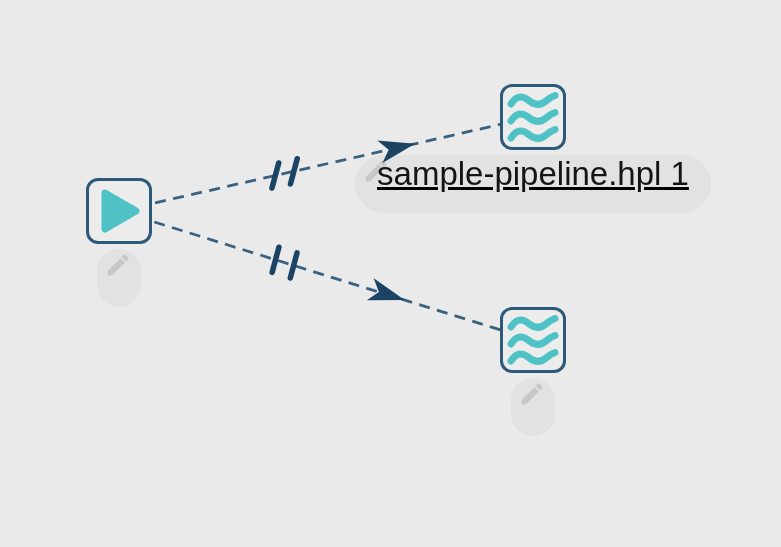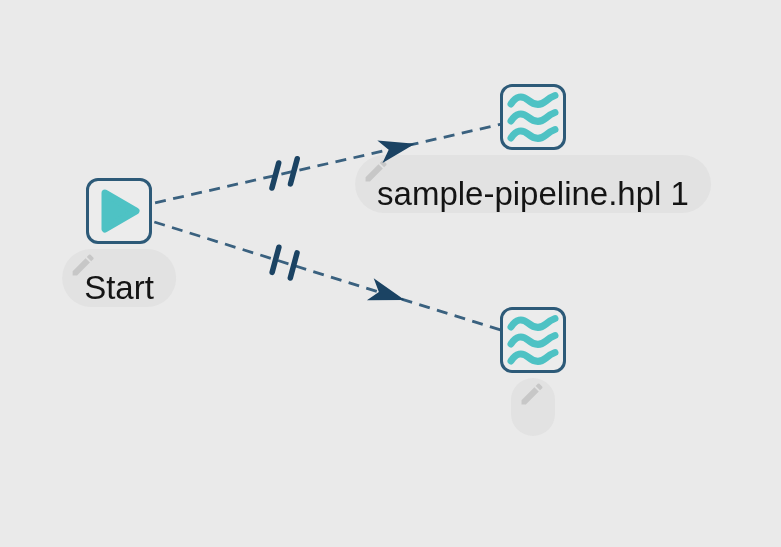--- a/index.html
+++ b/index.html
@@ -55,23 +55,24 @@
   .play-tri{fill:var(--teal);stroke:var(--teal);stroke-width:7;stroke-linejoin:round;}
   .wave{fill:none;stroke:var(--teal);stroke-width:7;stroke-linecap:round;}
   .label-pill{
     position:absolute;
     left:0;top:38px;
     transform:translateX(-50%);
     height:58px;
     padding:0 22px;
     background:var(--label-bg);
     border-radius:29px;
-    display:flex;align-items:flex-end;
+    display:flex;align-items:flex-start;
     white-space:nowrap;
     z-index:1;
+    text-decoration:underline;
   }
   .label-text{
     font-size:33px;
     color:var(--label-text);
     position:relative;
     z-index:1;
   }
   .pencil{
     position:absolute;
     left:7px;top:2px;
@@ -103,21 +104,20 @@
   <div class="node" id="node-start" style="left: 119px; top: 211px;">
     <div class="icon-box">
       <svg width="60" height="60" viewBox="0 0 60 60">
         <path class="play-tri" d="M16 12 L47 30 L16 48 Z"></path>
       </svg>
     </div>
     <div class="label-pill">
       <svg class="pencil" viewBox="0 0 24 24">
         <path d="M3 17.25V21h3.75L17.81 9.94l-3.75-3.75L3 17.25zM20.71 7.04c.39-.39.39-1.02 0-1.41l-2.34-2.34a.996.996 0 0 0-1.41 0l-1.83 1.83 3.75 3.75 1.83-1.83z"></path>
       </svg>
-      <span class="label-text">Start</span>
     </div>
   </div>
 
   <div class="node" id="node-pipeline1" style="left: 533px; top: 117px;">
     <div class="icon-box">
       <svg width="60" height="60" viewBox="0 0 60 60">
         <path class="wave" d="M8 17 C13 9 19 8 25 13 C31 18 37 19 43 14 C46 11.5 49 9.5 52 8.5"></path>
         <path class="wave" d="M8 34 C13 26 19 25 25 30 C31 35 37 36 43 31 C46 28.5 49 26.5 52 25.5"></path>
         <path class="wave" d="M8 51 C13 43 19 42 25 47 C31 52 37 53 43 48 C46 45.5 49 43.5 52 42.5"></path>
       </svg>

